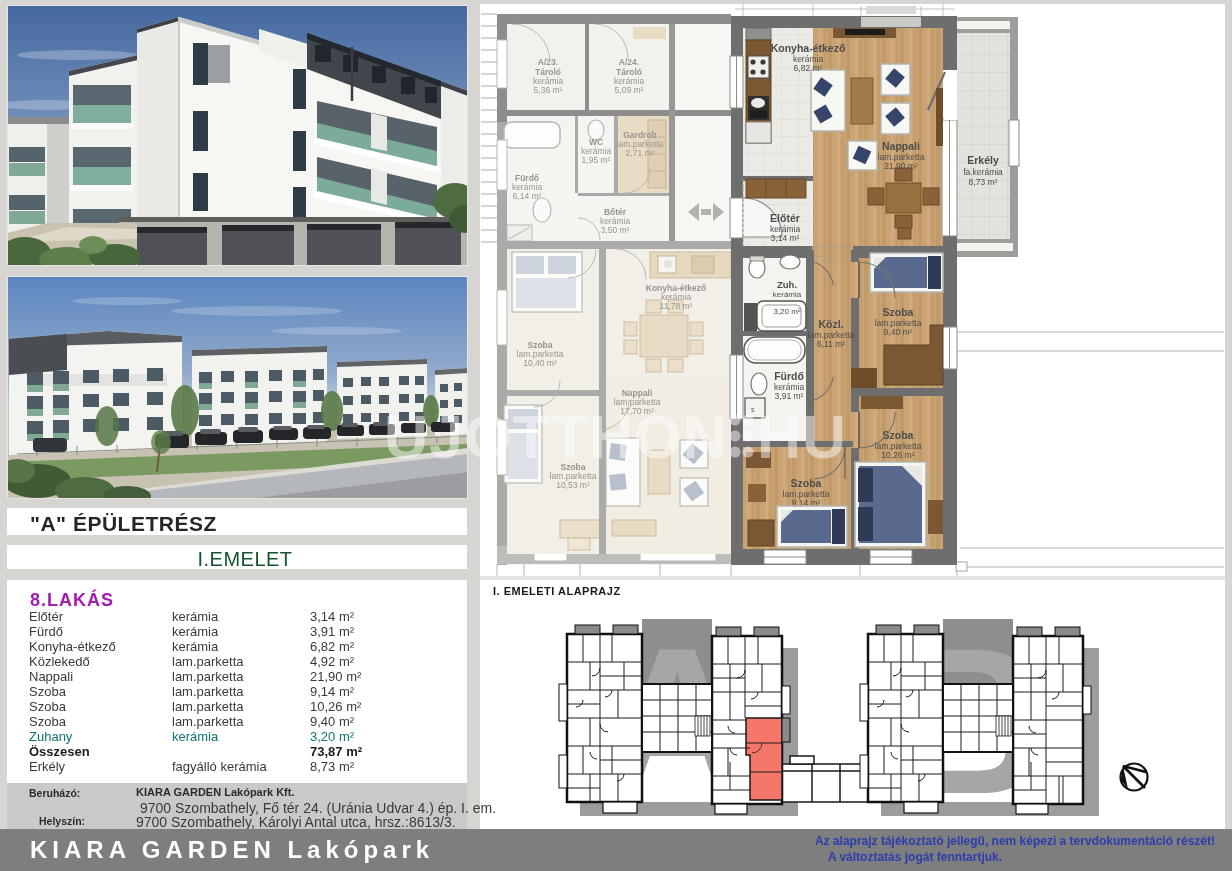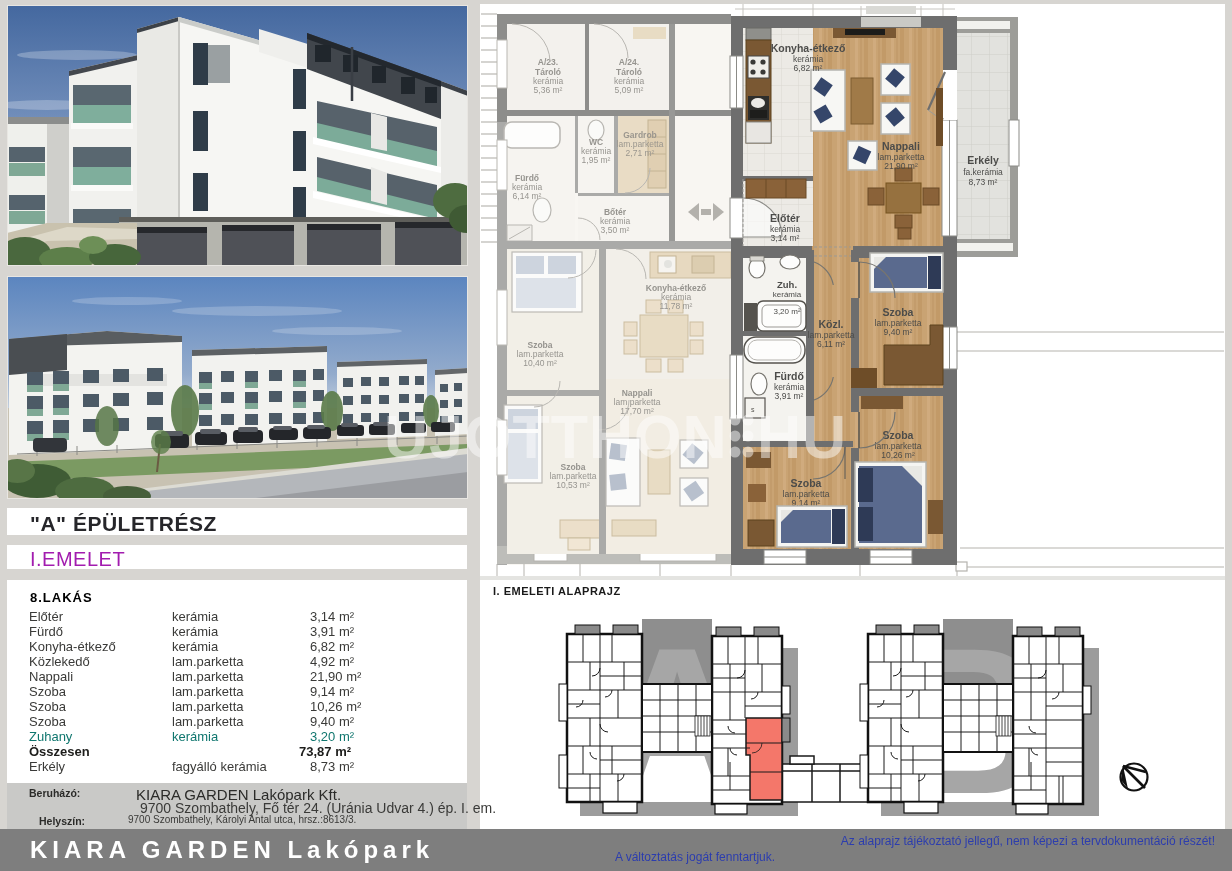--- a/index.html
+++ b/index.html
@@ -337,67 +337,67 @@
 
 <rect x="0.5" y="0.5" width="460" height="222" fill="none" stroke="#e8e6e2" stroke-width="1"></rect>
 </svg>
 
 <div class="abs" style="left:7px;top:508px;width:460px;height:27px;background:#ffffff;"></div>
 
 <div class="abs" style="left:30px;top:512px;width:430px;font-size:21px;font-weight:bold;letter-spacing:0.5px;color:#26262a;">"A" ÉPÜLETRÉSZ</div>
 
 <div class="abs" style="left:7px;top:545px;width:460px;height:24px;background:#ffffff;"></div>
 
-<div class="abs" style="left:30px;top:548px;width:430px;font-size:20px;letter-spacing:0.5px;color:#a21caf;">I.EMELET</div>
+<div class="abs" style="left:30px;top:548px;width:430px;font-size:20px;letter-spacing:0.5px;color:#14532d;text-align:center;">I.EMELET</div>
 
 <div class="abs" style="left:7px;top:580px;width:460px;height:203px;background:#ffffff;"></div>
 
-<div class="abs" style="left:30px;top:590px;font-size:13px;font-weight:bold;letter-spacing:1px;color:#000000;">8.LAKÁS</div>
+<div class="abs" style="left:30px;top:590px;font-size:18px;font-weight:bold;letter-spacing:1px;color:#a21caf;">8.LAKÁS</div>
 
 <div class="abs" style="left:29px;top:609px;font-size:13px;color:#3a3a38;width:420px;">Előtér<span class="abs" style="left:143px;">kerámia</span><span class="abs" style="left:281px;">3,14 m²</span></div>
 
 <div class="abs" style="left:29px;top:624px;font-size:13px;color:#3a3a38;width:420px;">Fürdő<span class="abs" style="left:143px;">kerámia</span><span class="abs" style="left:281px;">3,91 m²</span></div>
 
 <div class="abs" style="left:29px;top:639px;font-size:13px;color:#3a3a38;width:420px;">Konyha-étkező<span class="abs" style="left:143px;">kerámia</span><span class="abs" style="left:281px;">6,82 m²</span></div>
 
 <div class="abs" style="left:29px;top:654px;font-size:13px;color:#3a3a38;width:420px;">Közlekedő<span class="abs" style="left:143px;">lam.parketta</span><span class="abs" style="left:281px;">4,92 m²</span></div>
 
 <div class="abs" style="left:29px;top:669px;font-size:13px;color:#3a3a38;width:420px;">Nappali<span class="abs" style="left:143px;">lam.parketta</span><span class="abs" style="left:281px;">21,90 m²</span></div>
 
 <div class="abs" style="left:29px;top:684px;font-size:13px;color:#3a3a38;width:420px;">Szoba<span class="abs" style="left:143px;">lam.parketta</span><span class="abs" style="left:281px;">9,14 m²</span></div>
 
 <div class="abs" style="left:29px;top:699px;font-size:13px;color:#3a3a38;width:420px;">Szoba<span class="abs" style="left:143px;">lam.parketta</span><span class="abs" style="left:281px;">10,26 m²</span></div>
 
 <div class="abs" style="left:29px;top:714px;font-size:13px;color:#3a3a38;width:420px;">Szoba<span class="abs" style="left:143px;">lam.parketta</span><span class="abs" style="left:281px;">9,40 m²</span></div>
 
 <div class="abs" style="left:29px;top:729px;font-size:13px;color:#0f766e;width:420px;">Zuhany<span class="abs" style="left:143px;">kerámia</span><span class="abs" style="left:281px;">3,20 m²</span></div>
 
-<div class="abs" style="left:29px;top:744px;font-size:13px;font-weight:bold;color:#1d1d1b;width:420px;">Összesen<span class="abs" style="left:270px;">73,87 m²</span></div>
+<div class="abs" style="left:29px;top:744px;font-size:13px;font-weight:bold;color:#1d1d1b;width:420px;">Összesen<span class="abs" style="left:281px;">73,87 m²</span></div>
 
 <div class="abs" style="left:29px;top:759px;font-size:13px;color:#3a3a38;width:420px;">Erkély<span class="abs" style="left:143px;">fagyálló kerámia</span><span class="abs" style="left:281px;">8,73 m²</span></div>
 
 <div class="abs" style="left:7px;top:783px;width:460px;height:46px;background:#c9c9c7;"></div>
 
 <div class="abs" style="left:29px;top:787px;font-size:10.5px;font-weight:bold;color:#2b2b29;">Beruházó:</div>
 
-<div class="abs" style="left:136px;top:786px;font-size:15px;font-weight:normal;color:#2b2b29;">KIARA GARDEN Lakópark Kft.</div>
+<div class="abs" style="left:136px;top:786px;font-size:11px;font-weight:bold;color:#2b2b29;">KIARA GARDEN Lakópark Kft.</div>
 
 <div class="abs" style="left:140px;top:800px;font-size:14px;color:#3a3a38;">9700 Szombathely, Fő tér 24. (Uránia Udvar 4.) ép. I. em.</div>
 
 <div class="abs" style="left:39px;top:815px;font-size:10.5px;font-weight:bold;color:#2b2b29;">Helyszín:</div>
 
-<div class="abs" style="left:128px;top:814px;font-size:10px;color:#3a3a38;">9700 Szombathely, Károlyi Antal utca, hrsz.:8613/3.</div>
+<div class="abs" style="left:136px;top:814px;font-size:14px;color:#3a3a38;">9700 Szombathely, Károlyi Antal utca, hrsz.:8613/3.</div>
 
 <div class="abs" style="left:0px;top:829px;width:1232px;height:42px;background:#7e7e7e;"></div>
 
 <div class="abs" style="left:30px;top:836px;font-size:24px;font-weight:bold;letter-spacing:5px;color:#ffffff;">KIARA GARDEN Lakópark</div>
 
-<div class="abs" style="left:615px;top:834px;width:600px;text-align:right;font-size:12px;font-weight:normal;color:#2c3dae;">Az alaprajz tájékoztató jellegű, nem képezi a tervdokumentáció részét!</div>
-
-<div class="abs" style="left:615px;top:850px;width:600px;text-align:left;font-size:12px;font-weight:normal;color:#2c3dae;">A változtatás jogát fenntartjuk.</div>
+<div class="abs" style="left:615px;top:834px;width:600px;text-align:right;font-size:12px;font-weight:bold;color:#2c3dae;">Az alaprajz tájékoztató jellegű, nem képezi a tervdokumentáció részét!</div>
+
+<div class="abs" style="left:615px;top:850px;width:600px;text-align:center;font-size:12px;font-weight:bold;color:#2c3dae;">A változtatás jogát fenntartjuk.</div>
 
 <div class="abs" style="left:493px;top:585px;font-size:11px;font-weight:bold;letter-spacing:0.5px;color:#1a1a1a;">I. EMELETI ALAPRAJZ</div>
 
 <svg class="abs" style="left:380px;top:0px;" width="845" height="580" viewBox="380 0 845 580">
 <defs>
 <pattern id="wood" width="18" height="18" patternUnits="userSpaceOnUse">
 <rect width="18" height="18" fill="#c9a373"></rect>
         <rect x="0" width="4" height="18" fill="#c29a68"></rect>
         <rect x="9" width="3" height="18" fill="#d0ab7e"></rect>
         <rect x="14" width="2" height="18" fill="#c39c6c"></rect>

